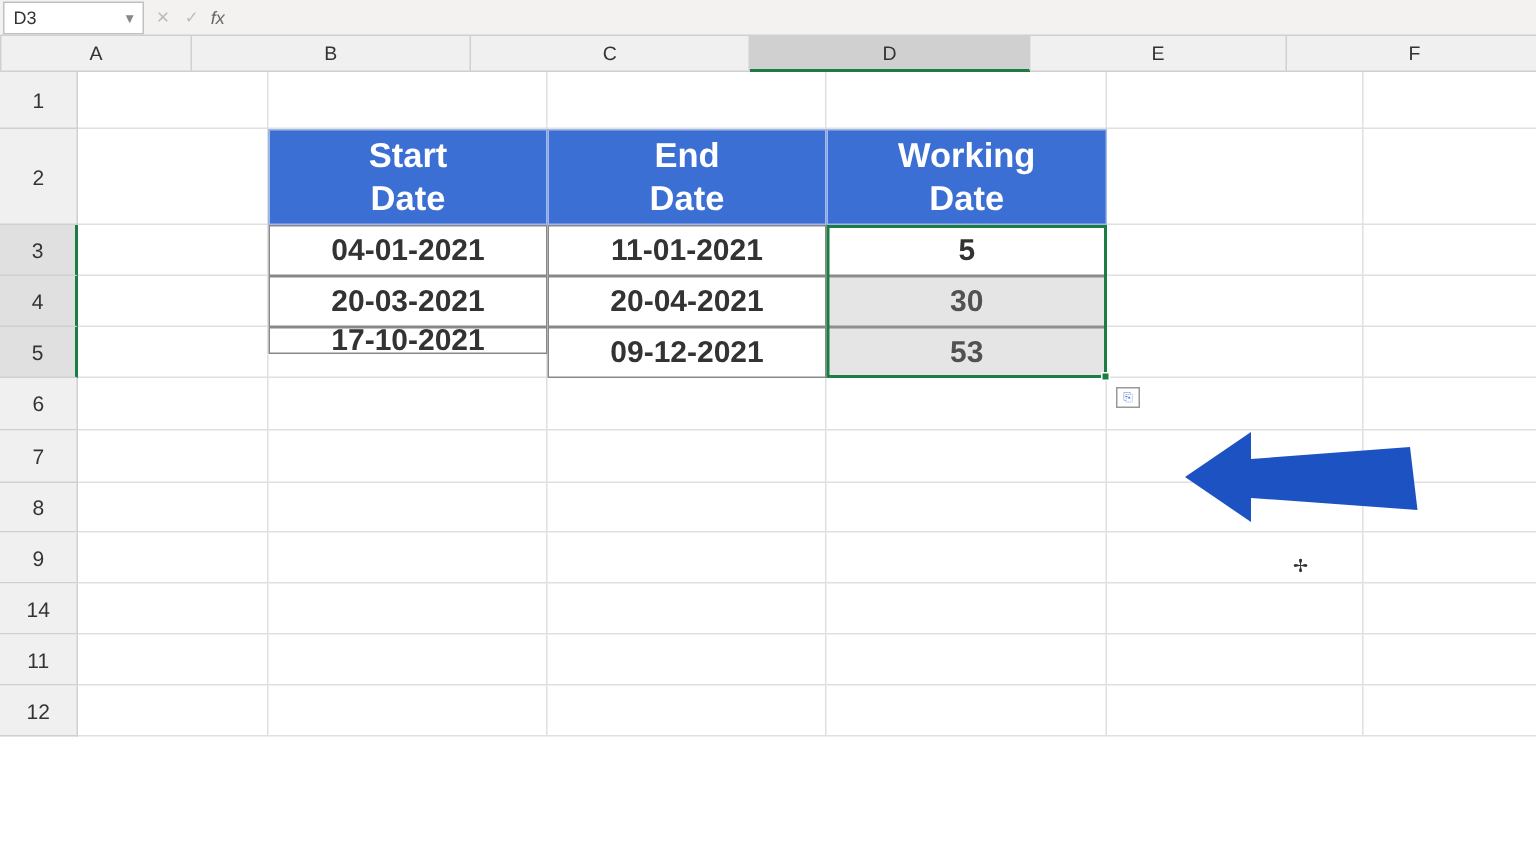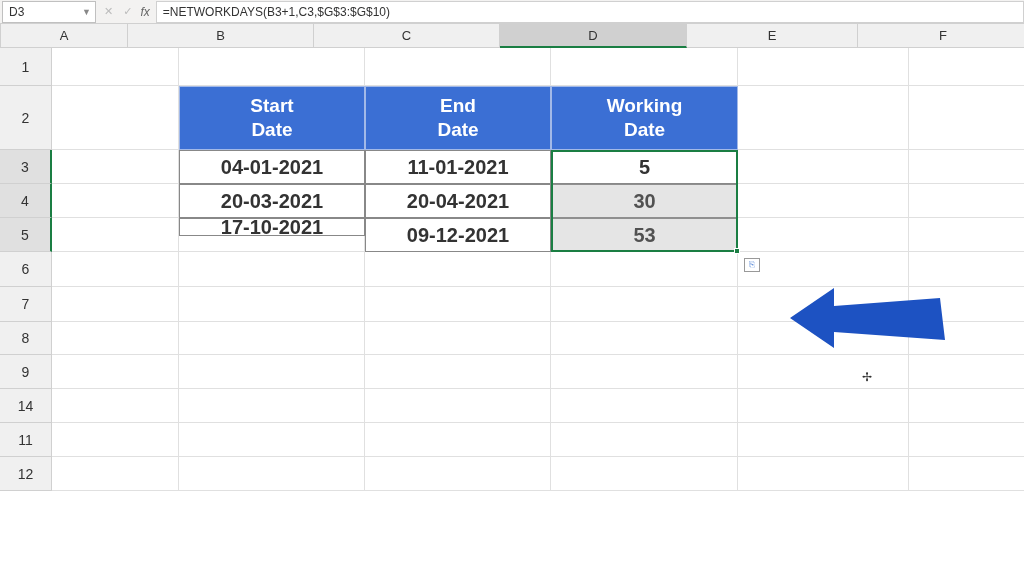--- a/index.html
+++ b/index.html
@@ -134,21 +134,21 @@
       display: flex;
       align-items: center;
       justify-content: center;
       font-size: 18px;
       font-weight: bold;
       color: #333;
     }
     .table-header {
       background: #3B6FD4;
       color: #fff;
-      font-size: 19px;
+      font-size: 23px;
       line-height: 1.25;
       border: 1px solid #a2b9e8;
       text-align: center;
       white-space: pre-line;
     }
     .table-cell {
       background: #fff;
       border: 1px solid #888;
       font-size: 20px;
     }
@@ -198,23 +198,20 @@
 <div class="formula-bar">
   <div class="name-box">
     <span>D3</span>
     <span class="name-box-dropdown">▼</span>
   </div>
   <div class="fx-controls">
     <span>✕</span>
     <span>✓</span>
   </div>
   <span class="fx-label">fx</span>
-  <div class="formula-input">
-    <span>=NETWORKDAYS(B3+1,C3,$G$3:$G$10)</span>
-  </div>
 </div>
 
 <div class="grid-area">
   <div class="select-all"></div>
   <div class="col-headers" id="col-headers">
       <div class="col-header" style="width: 127px;">A</div>
       <div class="col-header" style="width: 186px;">B</div>
       <div class="col-header" style="width: 186px;">C</div>
       <div class="col-header selected" style="width: 187px;">D</div>
       <div class="col-header" style="width: 171px;">E</div>

